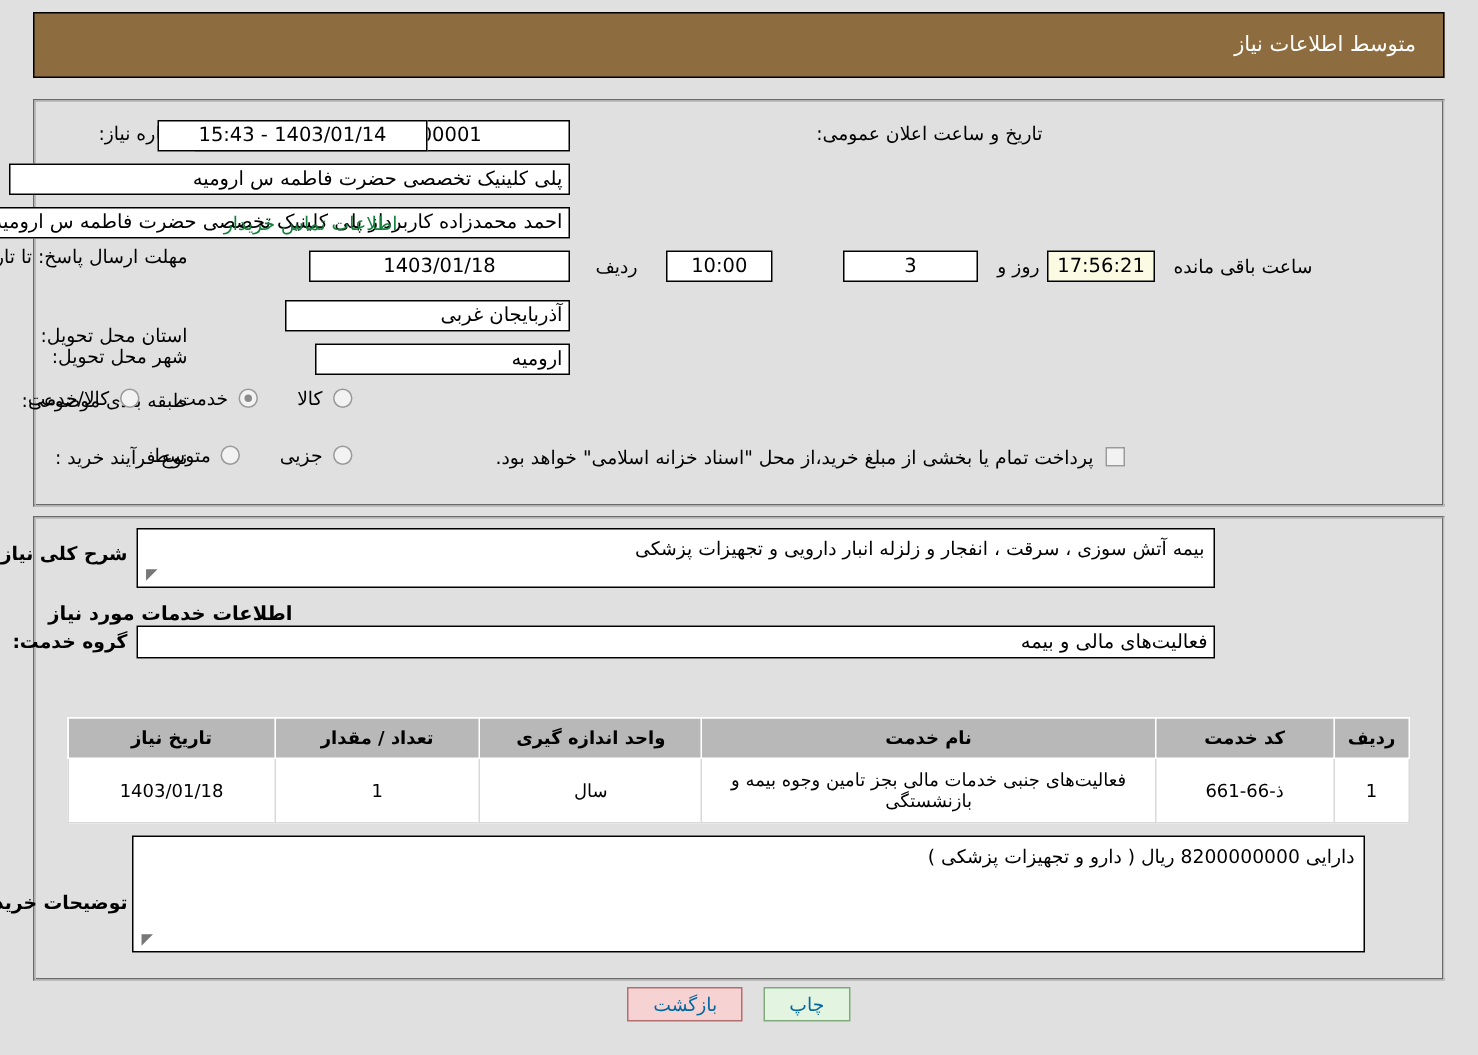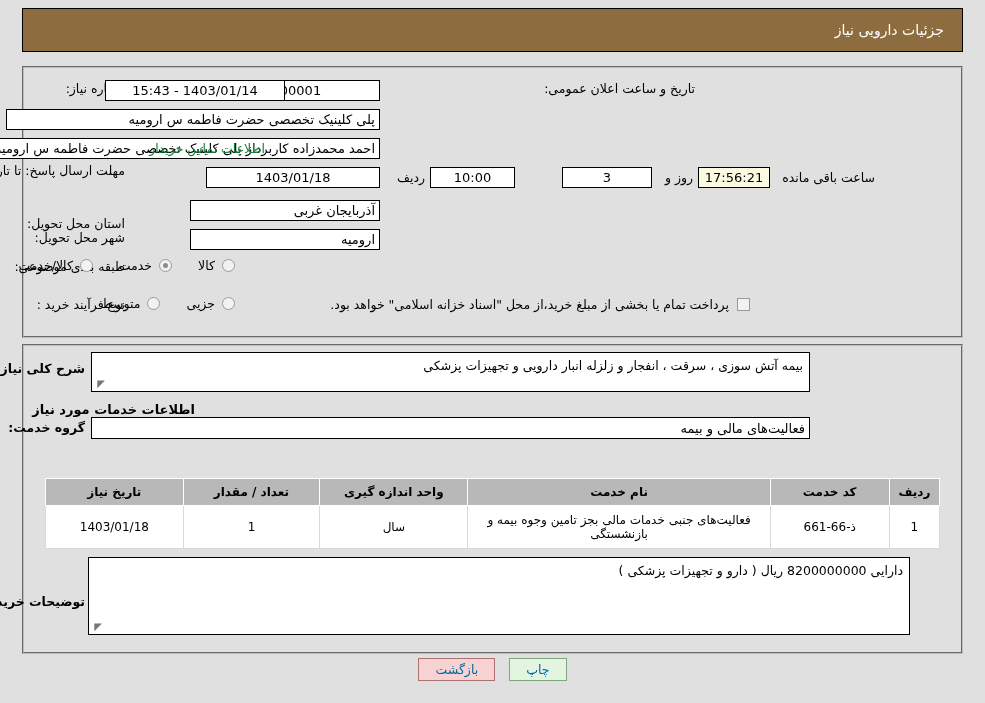--- a/index.html
+++ b/index.html
@@ -268,21 +268,21 @@
 <div id="page">
 
   <div class="wm">
     <div class="wm-shield"></div>
     <div class="wm-shield-in"></div>
     <div class="wm-v">W</div>
     <div class="wm-txt">AriaTender.net</div>
   </div>
 
   <div class="titlebar">
-    <span class="t">جزئیات دارویی نیاز</span>
+    <span class="t">متوسط اطلاعات نیاز</span>
   </div>
 
   <div class="panel" id="panel-top"></div>
 
   <div class="row" style="top:81px; right:860px;">
     <span class="lbl">شماره نیاز:</span>
   </div>
   <div class="fld center" style="position:absolute; top:80px; right:605px; width:250px;">1103093808000001</div>
 
   <div class="row" style="top:81px; right:290px;">
@@ -299,35 +299,35 @@
     <span class="lbl">ایجاد کننده درخواست:</span>
   </div>
   <div class="fld right" style="position:absolute; top:138px; right:605px; width:534px;">احمد محمدزاده کاربرداز پلی کلینیک تخصصی حضرت فاطمه  س  ارومیه</div>
   <a class="link" style="position:absolute; top:141px; right:720px;">اطلاعات تماس خریدار</a>
 
   <div class="row" style="top:162px; right:860px; flex-direction:column; align-items:flex-end; line-height:1.45;">
     <span class="lbl">مهلت ارسال پاسخ: تا تاریخ:</span>
   </div>
   <div class="fld center" style="position:absolute; top:167px; right:605px; width:174px;">1403/01/18</div>
   <span class="lbl2" style="position:absolute; top:170px; right:560px;">ردیف</span>
-  <div class="fld center" style="position:absolute; top:167px; right:470px; width:85px;">10:00</div>
+  <div class="fld center" style="position:absolute; top:167px; right:470px; width:71px;">10:00</div>
   <div class="fld center" style="position:absolute; top:167px; right:333px; width:90px;">3</div>
   <span class="lbl2" style="position:absolute; top:170px; right:292px;">روز و</span>
   <div class="fld center yellow" style="position:absolute; top:167px; right:215px; width:72px;">17:56:21</div>
   <span class="lbl2" style="position:absolute; top:170px; right:110px;">ساعت باقی مانده</span>
 
   <div class="row" style="top:216px; right:860px;">
     <span class="lbl">استان محل تحویل:</span>
   </div>
   <div class="fld right" style="position:absolute; top:200px; right:605px; width:190px;">آذربایجان غربی</div>
 
   <div class="row" style="top:230px; right:860px;">
     <span class="lbl">شهر محل تحویل:</span>
   </div>
-  <div class="fld right" style="position:absolute; top:229px; right:605px; width:190px;">ارومیه</div>
+  <div class="fld right" style="position:absolute; top:229px; right:605px; width:170px;">ارومیه</div>
 
   <div class="row" style="top:259px; right:860px;">
     <span class="lbl">طبقه بندی موضوعی:</span>
   </div>
   <div class="row" style="top:258px; right:750px;">
     <span class="opt">
       <span class="radio"></span>
       <span>کالا</span>
     </span>
     <span class="opt">

